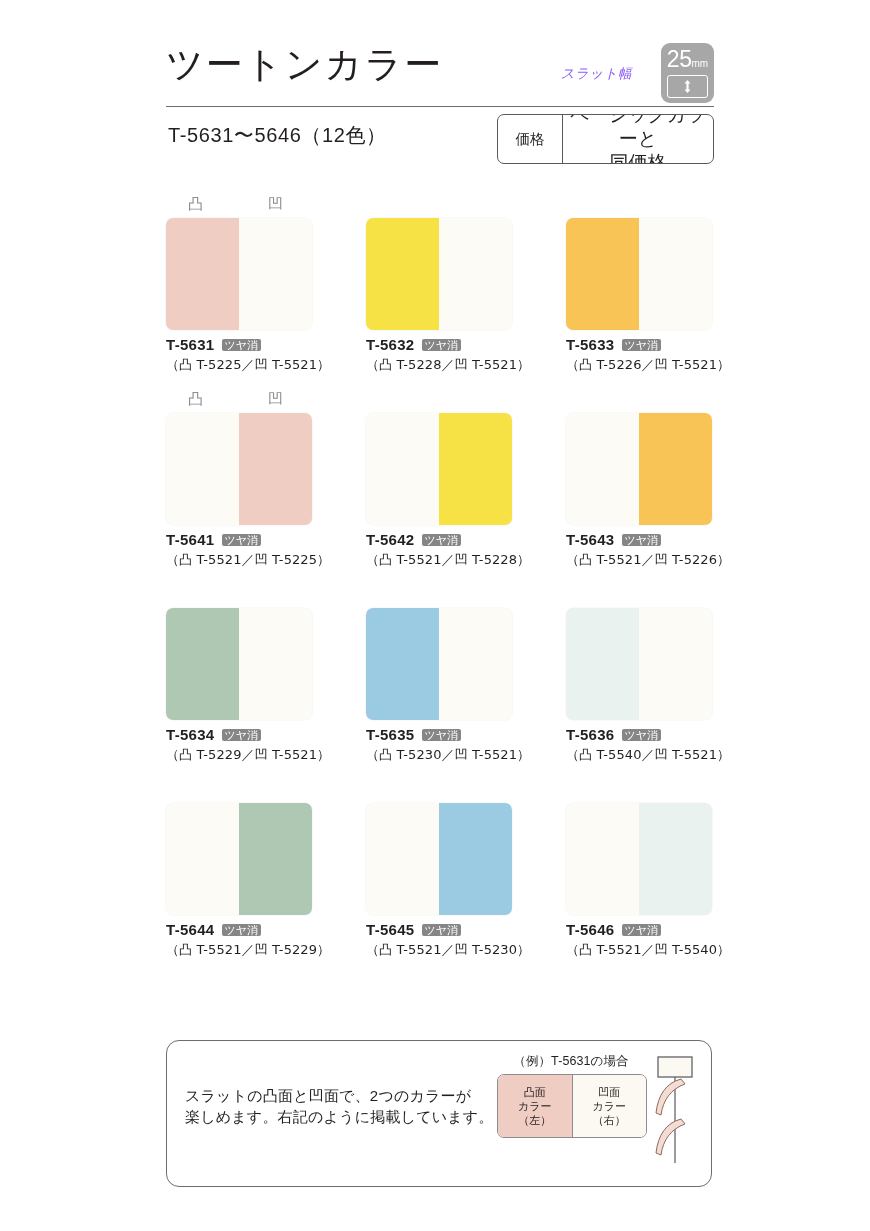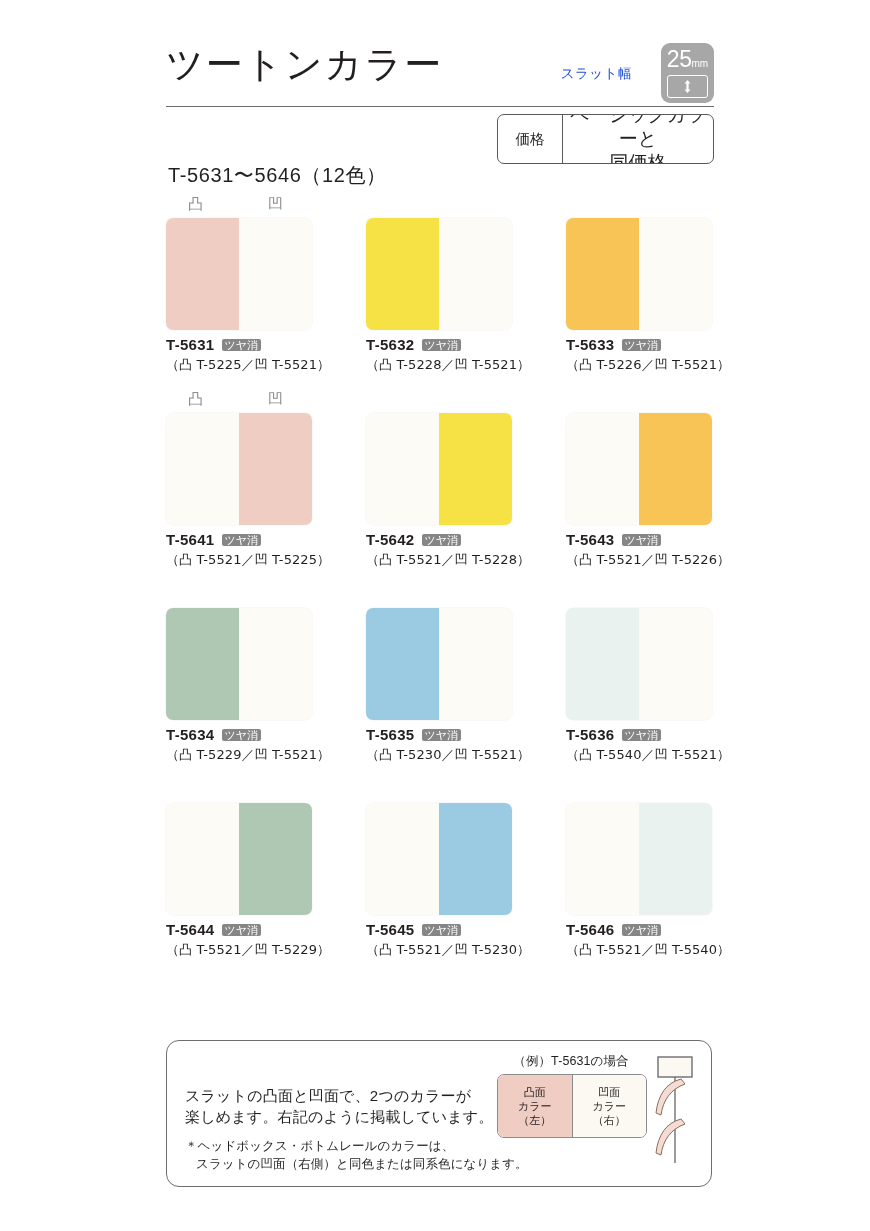--- a/index.html
+++ b/index.html
@@ -20,21 +20,21 @@
   .header{
     position:absolute; left:166px; top:38px; width:548px; height:140px;
   }
   .title{
     position:absolute; left:0; top:2px;
     font-size:37px; font-weight:400; letter-spacing:2px;
     color:#231f20; white-space:nowrap;
   }
   .slat-width-label{
     position:absolute; right:82px; top:27px;
-    font-size:13.5px; letter-spacing:.5px; color:#1d4ed8; white-space:nowrap;
+    font-size:13.5px; letter-spacing:.5px; color:#8b5cf6; white-space:nowrap;font-style:italic;
   }
   .badge25{
     position:absolute; right:0px; top:5px;
     width:53px; height:60px; border-radius:9px;
     background:#a7a7a7;
   }
   .badge25 .num{
     position:absolute; left:0; right:0; top:3px;
     text-align:center; color:#ffffff;
     font-size:23px; font-weight:400; line-height:26px;
@@ -45,21 +45,21 @@
     position:absolute; left:6px; right:6px; bottom:5px; height:21px;
     border:1.6px solid #ffffff; border-radius:3px;
     display:flex; align-items:center; justify-content:center;
   }
   .hr-line{
     position:absolute; left:0; top:68px; width:548px; height:1.4px;
     background:#6d6e71;
   }
   .codes{
     position:absolute; left:2px; top:84px;
-    font-size:20px; letter-spacing:.6px; color:#231f20; white-space:nowrap;margin-top:40px;
+    font-size:20px; letter-spacing:.6px; color:#231f20; white-space:nowrap;
   }
   .price-table{
     position:absolute; right:0px; top:76px;
     width:215px; height:48px;
     border:1.6px solid #58595b; border-radius:7px;
     display:flex; overflow:hidden; background:#fff;
   }
   .price-table .pt-head{
     width:64px; display:flex; align-items:center; justify-content:center;
     font-size:14.5px; border-right:1.6px solid #58595b;
@@ -367,24 +367,20 @@
           <div class="cap-line2">（凸 T-5521／凹 T-5540）</div>
         </div>
       </div>
     </div>
 
   <div class="infobox">
     <div class="ib-body">
       <span>スラットの凸面と凹面で、2つのカラーが</span><br>
       <span>楽しめます。右記のように掲載しています。</span>
     </div>
-    <div class="ib-note">
-      <span>＊ヘッドボックス・ボトムレールのカラーは、</span>
-      <span class="ind">スラットの凹面（右側）と同色または同系色になります。</span>
-    </div>
 
     <div class="example">
       <div class="ex-label">（例）T-5631の場合</div>
       <div class="ex-table">
         <div class="ex-cell left">
           <span>凸面</span>
           <span>カラー</span>
           <span>（左）</span>
         </div>
         <div class="ex-cell right">

